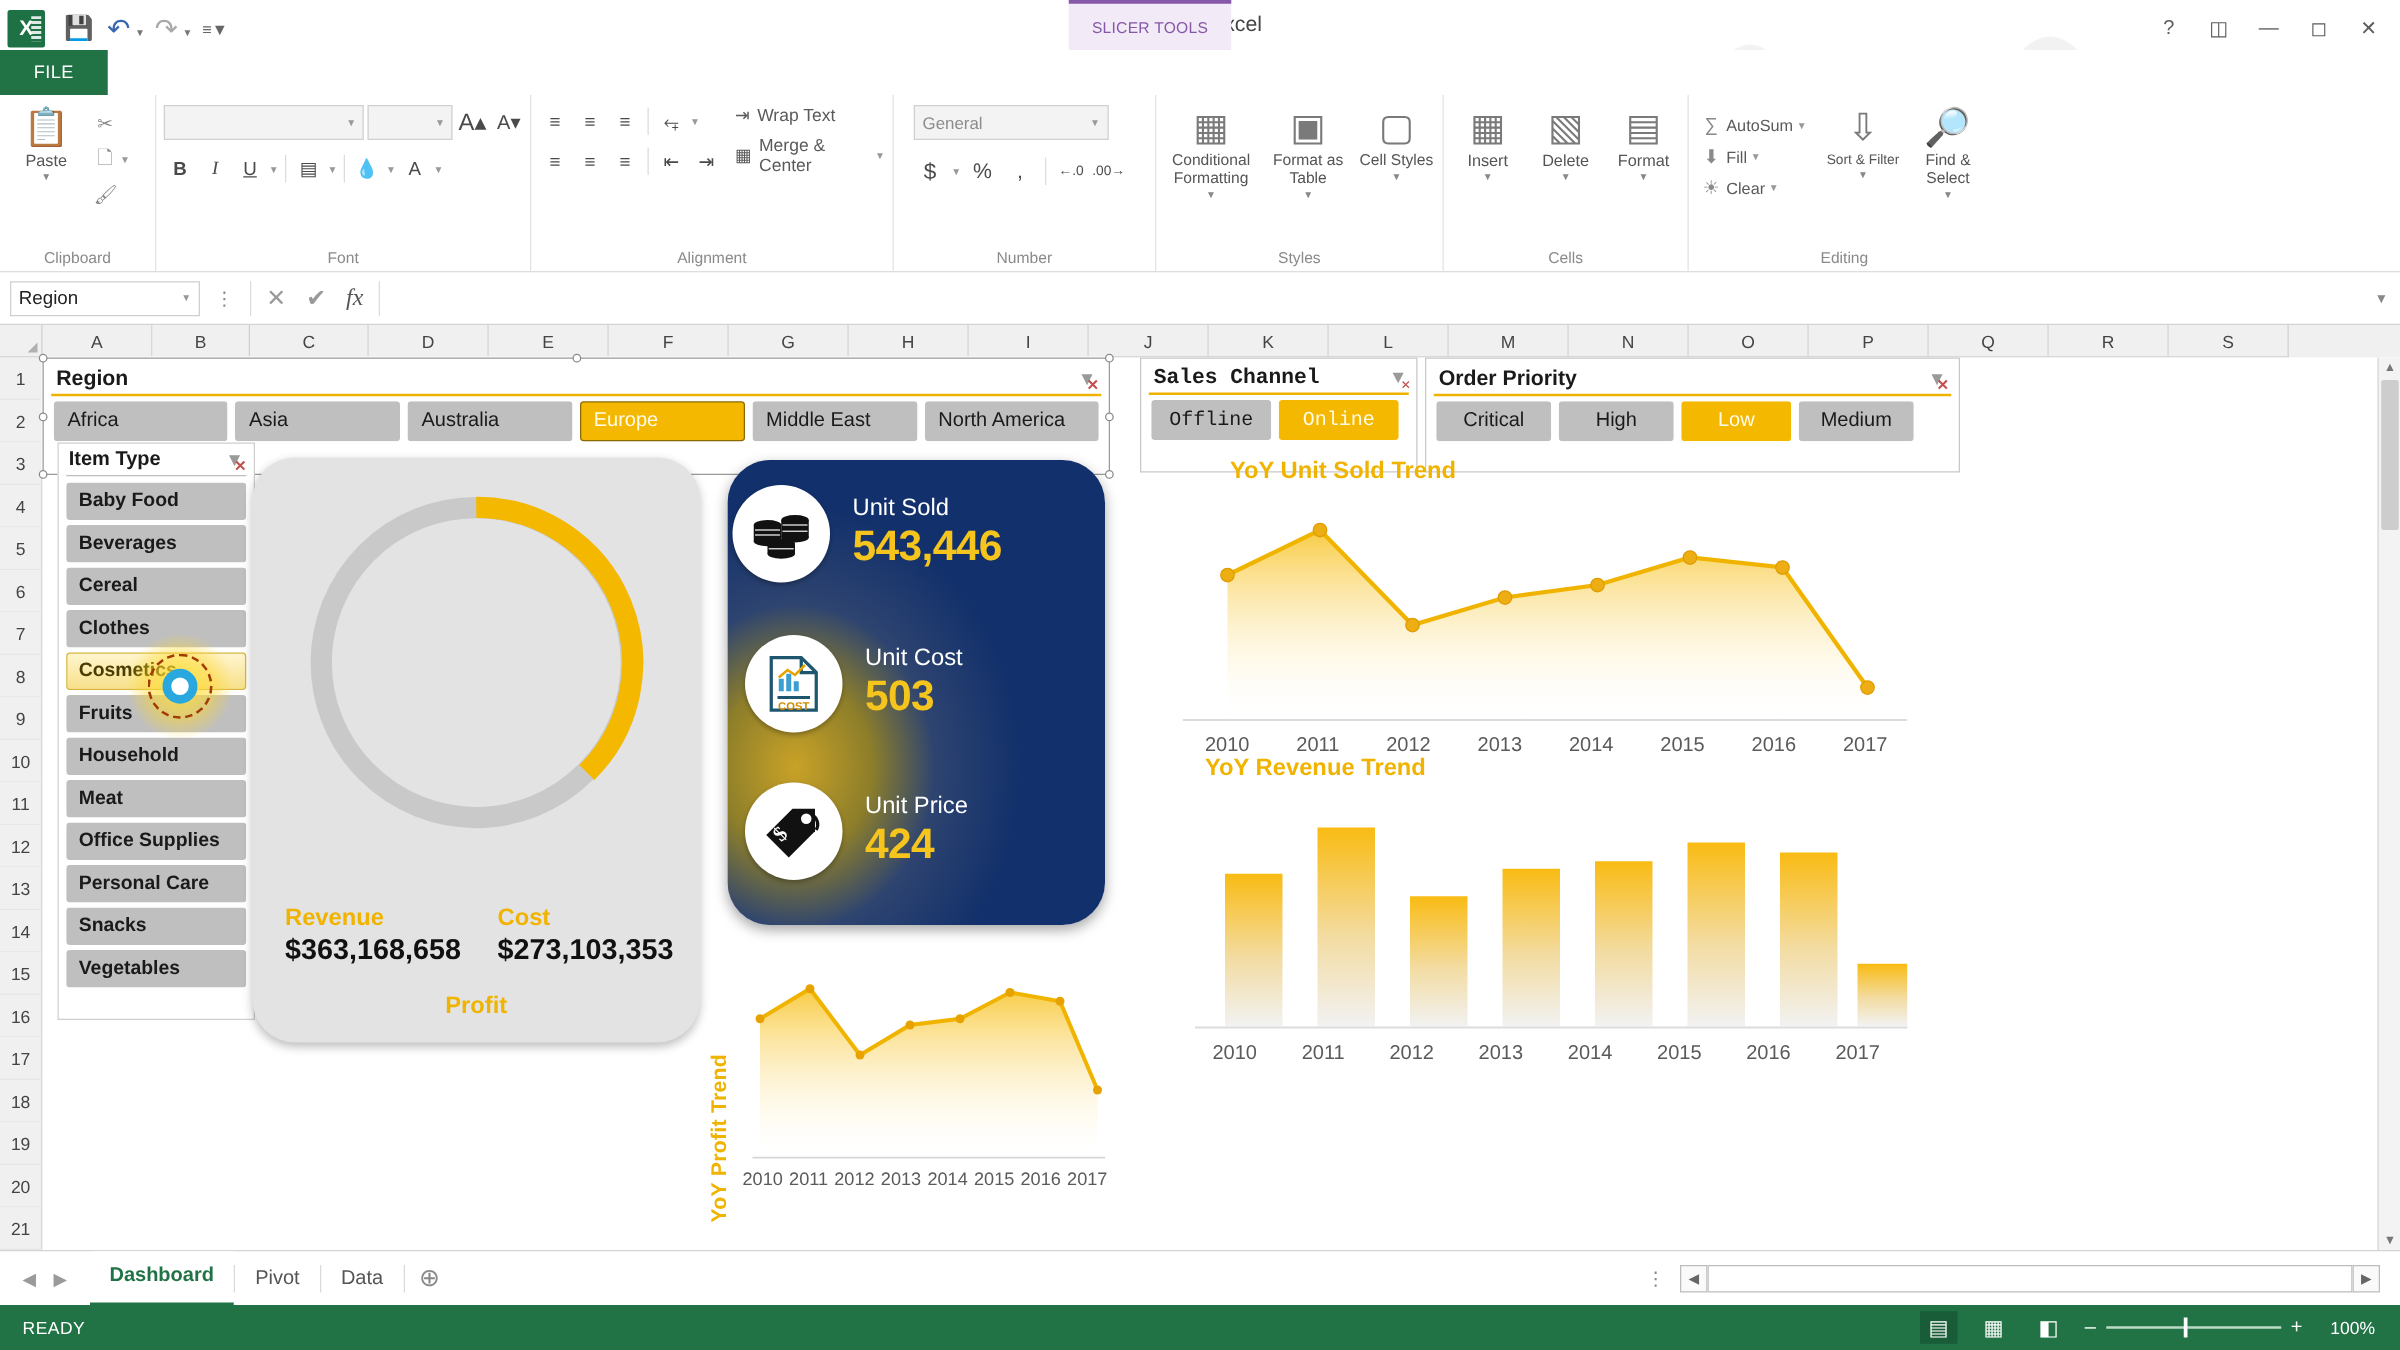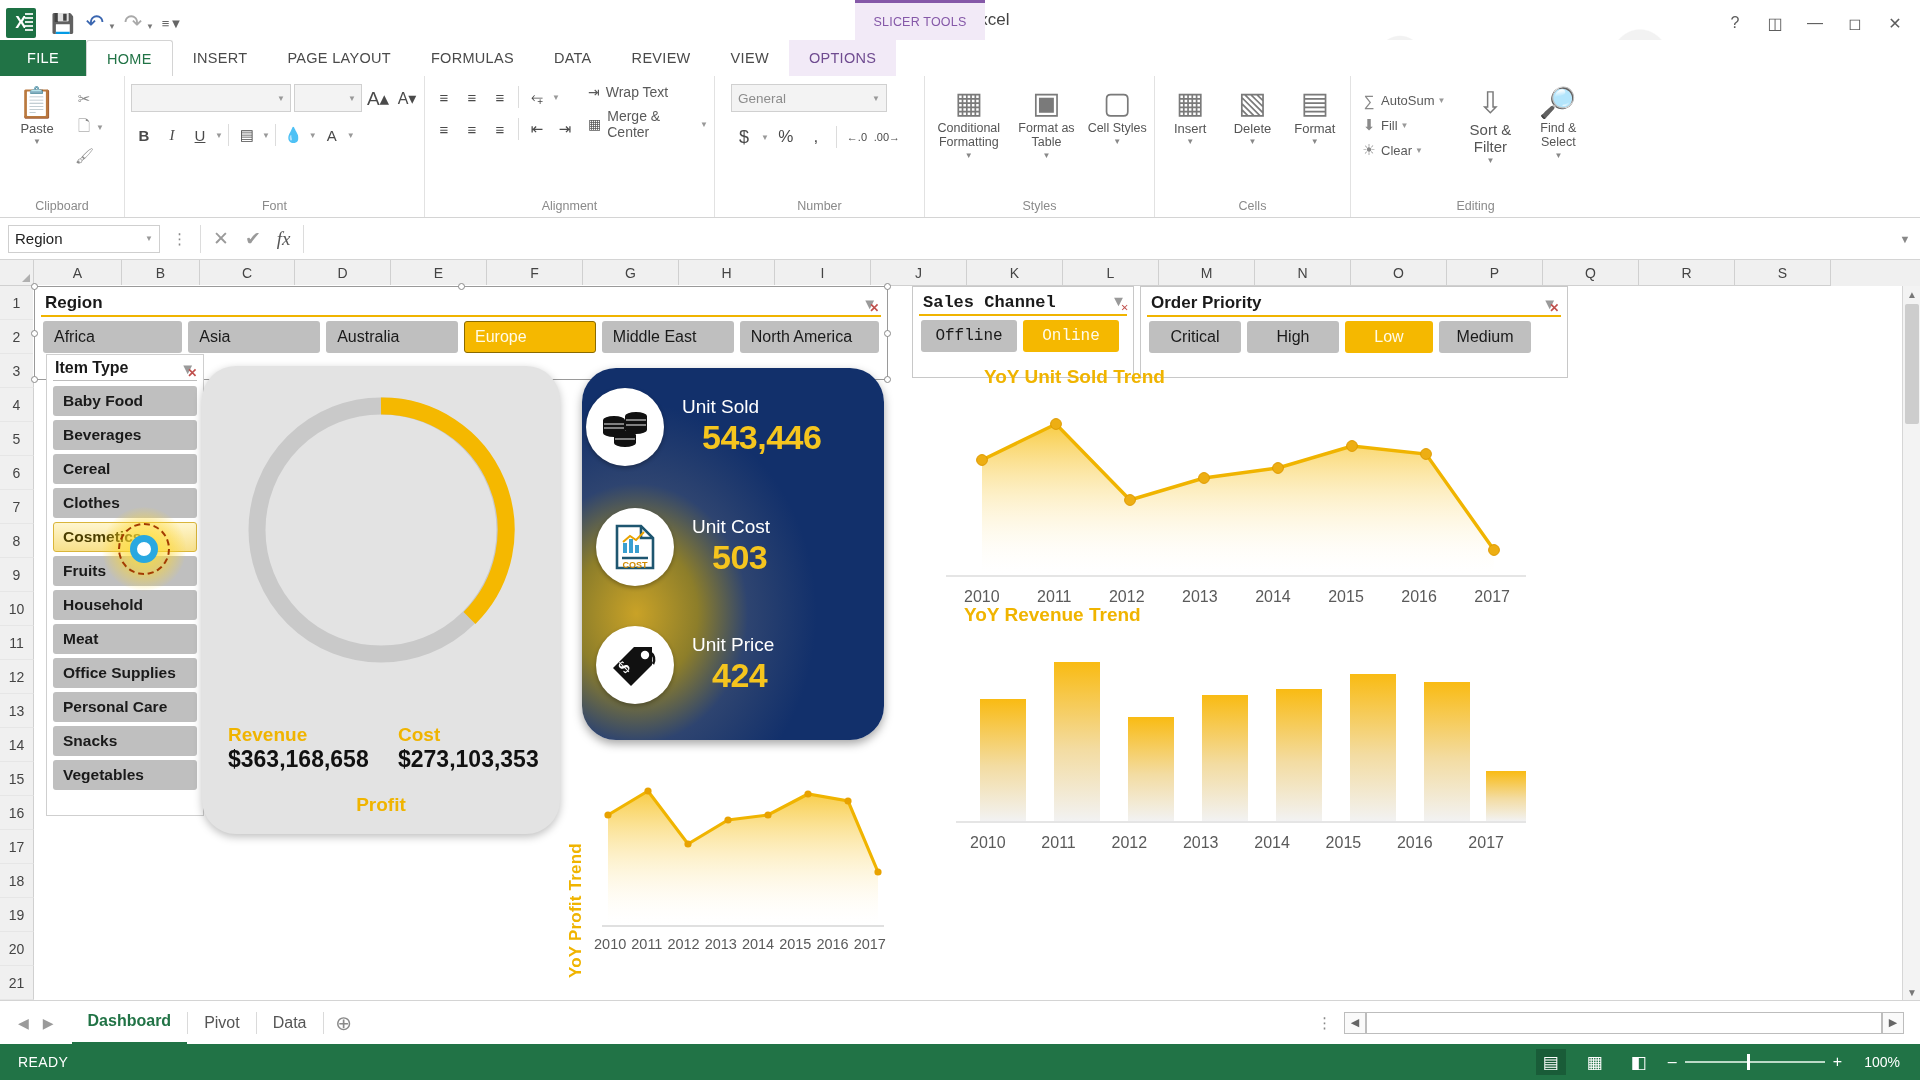--- a/index.html
+++ b/index.html
@@ -223,21 +223,21 @@
     overflow: hidden;
   }
   .kpi-row { position: absolute; display: flex; align-items: center; gap: 18px; }
   .kpi-circle {
     width: 78px; height: 78px; border-radius: 50%; background: #fff;
     display: flex; align-items: center; justify-content: center;
     box-shadow: 0 2px 4px rgba(0,0,0,.3);
   }
   .kpi-txt { display: flex; flex-direction: column; }
   .kpi-name { font-size: 19px; color: #ffffff; line-height: 1.1; }
-  .kpi-num { font-size: 34px; font-weight: bold; color: #f5c51e; line-height: 1.15; letter-spacing: -.5px; margin-left: 20px; }
+  .kpi-num { font-size: 34px; font-weight: bold; color: #f5c51e; line-height: 1.15; letter-spacing: -.5px; }
 
   .chart-title { font-size: 19px; font-weight: bold; color: #f0b400; }
   .axis-lbl { font-size: 16px; color: #5a5a5a; }
   .vert-title {
     writing-mode: vertical-rl; transform: rotate(180deg);
     font-size: 17px; font-weight: bold; color: #f0b400; letter-spacing: .2px;
   }
 
   
   .ripple { position: absolute; width: 56px; height: 56px; pointer-events: none; }
@@ -302,30 +302,20 @@
       <div class="winbtn">◫</div>
       <div class="winbtn">—</div>
       <div class="winbtn">◻</div>
       <div class="winbtn">✕</div>
     </div>
   </div>
 
   <div class="tabbar">
     <div class="tabbar-white"></div>
     <div class="tab-file">FILE</div>
-    <div class="tabs">
-      <div class="tab active">HOME</div>
-      <div class="tab">INSERT</div>
-      <div class="tab">PAGE LAYOUT</div>
-      <div class="tab">FORMULAS</div>
-      <div class="tab">DATA</div>
-      <div class="tab">REVIEW</div>
-      <div class="tab">VIEW</div>
-      <div class="tab ctx">OPTIONS</div>
-    </div>
     <div class="acct">
       <span>Microsoft account</span>
       <span class="car8">▼</span>
     </div>
     <div class="acct-avatar">👤</div>
   </div>
 
   <div class="ribbon">
 
     <div class="grp" style="width:124px">
@@ -491,21 +481,21 @@
             <span class="car8">▼</span>
           </div>
           <div class="smallbtn">
             <span class="g">☀</span>
             <span>Clear</span>
             <span class="car8">▼</span>
           </div>
         </div>
         <div class="bigbtn" style="width:64px">
           <span class="glyph">⇩</span>
-          <span class="lbl" style="font-size:15px">Sort &amp; Filter</span>
+          <span class="lbl" style="font-size:11px">Sort &amp; Filter</span>
           <span class="car">▼</span>
         </div>
         <div class="bigbtn" style="width:64px">
           <span class="glyph">🔎</span>
           <span class="lbl" style="font-size:12.5px">Find &amp; Select</span>
           <span class="car">▼</span>
         </div>
       </div>
       <div class="grp-name">Editing</div>
     </div>

